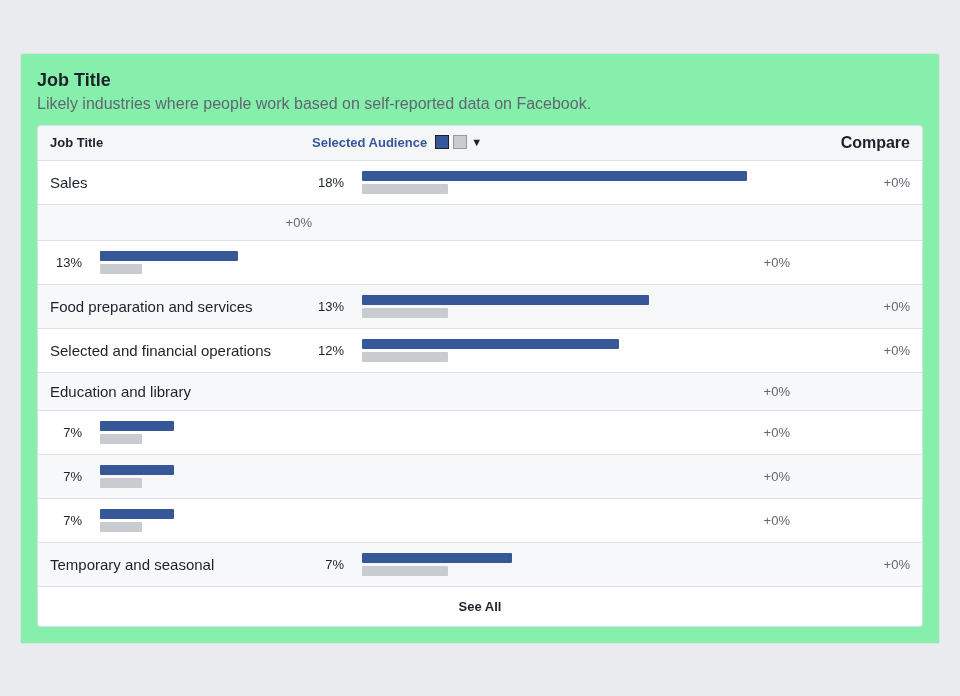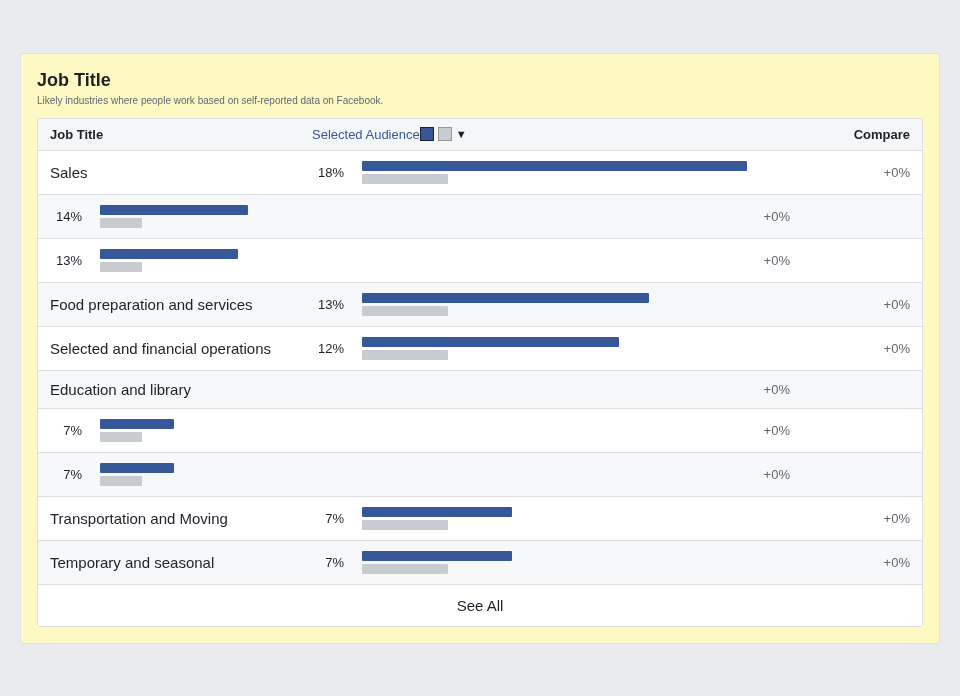--- a/index.html
+++ b/index.html
@@ -7,34 +7,34 @@
       font-family: -apple-system, BlinkMacSystemFont, 'Segoe UI', Helvetica, Arial, sans-serif;
       font-size: 13px;
       background: #e9ebee;
       display: flex;
       justify-content: center;
       align-items: center;
       min-height: 100vh;
       padding: 20px;
     }
     .card {
-      background: #fef9c3;
+      background: #86efac;
       border: 1px solid #dddfe2;
       border-radius: 3px;
       width: 940px;
       padding: 16px;
     }
     .card-title {
       font-size: 18px;
       font-weight: bold;
       color: #1d2129;
       margin-bottom: 4px;
     }
     .card-subtitle {
-      font-size: 10px;
+      font-size: 16px;
       color: #616770;
       margin-bottom: 12px;
     }
     .table-wrapper {
       border: 1px solid #dddfe2;
       border-radius: 3px;
       overflow: hidden;
     }
     .table-header {
       display: grid;
@@ -44,29 +44,30 @@
       padding: 8px 12px;
       align-items: center;
     }
     .header-cell {
       font-weight: 600;
       color: #1d2129;
       font-size: 13px;
     }
     .header-selected {
       color: #365899;
-      font-weight: 400;
-      font-size: 13px;
-      display: flex;
-      align-items: center;
+      font-weight: 700;
+      font-size: 13px;
+      display: flex;
+      align-items: flex-start;
+      gap: 8px;
     }
     .header-compare {
       font-weight: 600;
       color: #1d2129;
-      font-size: 13px;
+      font-size: 16px;
       text-align: right;
     }
     .legend-icons {
       display: flex;
       align-items: center;
       gap: 4px;
     }
     .legend-box-blue {
       width: 14px;
       height: 14px;
@@ -133,22 +134,22 @@
       color: #616770;
       text-align: right;
     }
     .see-all-row {
       text-align: center;
       padding: 12px;
       border-top: 1px solid #dddfe2;
       background: #fff;
     }
     .see-all-btn {
-      font-size: 15px;
-      font-weight: 400;
+      font-size: 13px;
+      font-weight: 700;
       color: #1d2129;
       cursor: pointer;
       background: none;
       border: none;
       font-family: inherit;
     }
   </style>
 </head>
 <body>
 
@@ -177,27 +178,20 @@
     <div class="bar-cell">
       <span class="pct-label">18%</span>
       <div class="bar-container">
         <div class="bar-blue" style="width:90%"></div>
         <div class="bar-gray" style="width:20%"></div>
       </div>
     </div>
     <div class="compare-cell">+0%</div>
   </div>
         <div class="table-row">
-    <div class="bar-cell">
-      <span class="pct-label">14%</span>
-      <div class="bar-container">
-        <div class="bar-blue" style="width:70%"></div>
-        <div class="bar-gray" style="width:20%"></div>
-      </div>
-    </div>
     <div class="compare-cell">+0%</div>
   </div>
         <div class="table-row">
     <div class="bar-cell">
       <span class="pct-label">13%</span>
       <div class="bar-container">
         <div class="bar-blue" style="width:65%"></div>
         <div class="bar-gray" style="width:20%"></div>
       </div>
     </div>
@@ -243,21 +237,20 @@
     <div class="bar-cell">
       <span class="pct-label">7%</span>
       <div class="bar-container">
         <div class="bar-blue" style="width:35%"></div>
         <div class="bar-gray" style="width:20%"></div>
       </div>
     </div>
     <div class="compare-cell">+0%</div>
   </div>
         <div class="table-row">
-    <div class="row-label">Transportation and Moving</div>
     <div class="bar-cell">
       <span class="pct-label">7%</span>
       <div class="bar-container">
         <div class="bar-blue" style="width:35%"></div>
         <div class="bar-gray" style="width:20%"></div>
       </div>
     </div>
     <div class="compare-cell">+0%</div>
   </div>
         <div class="table-row">

